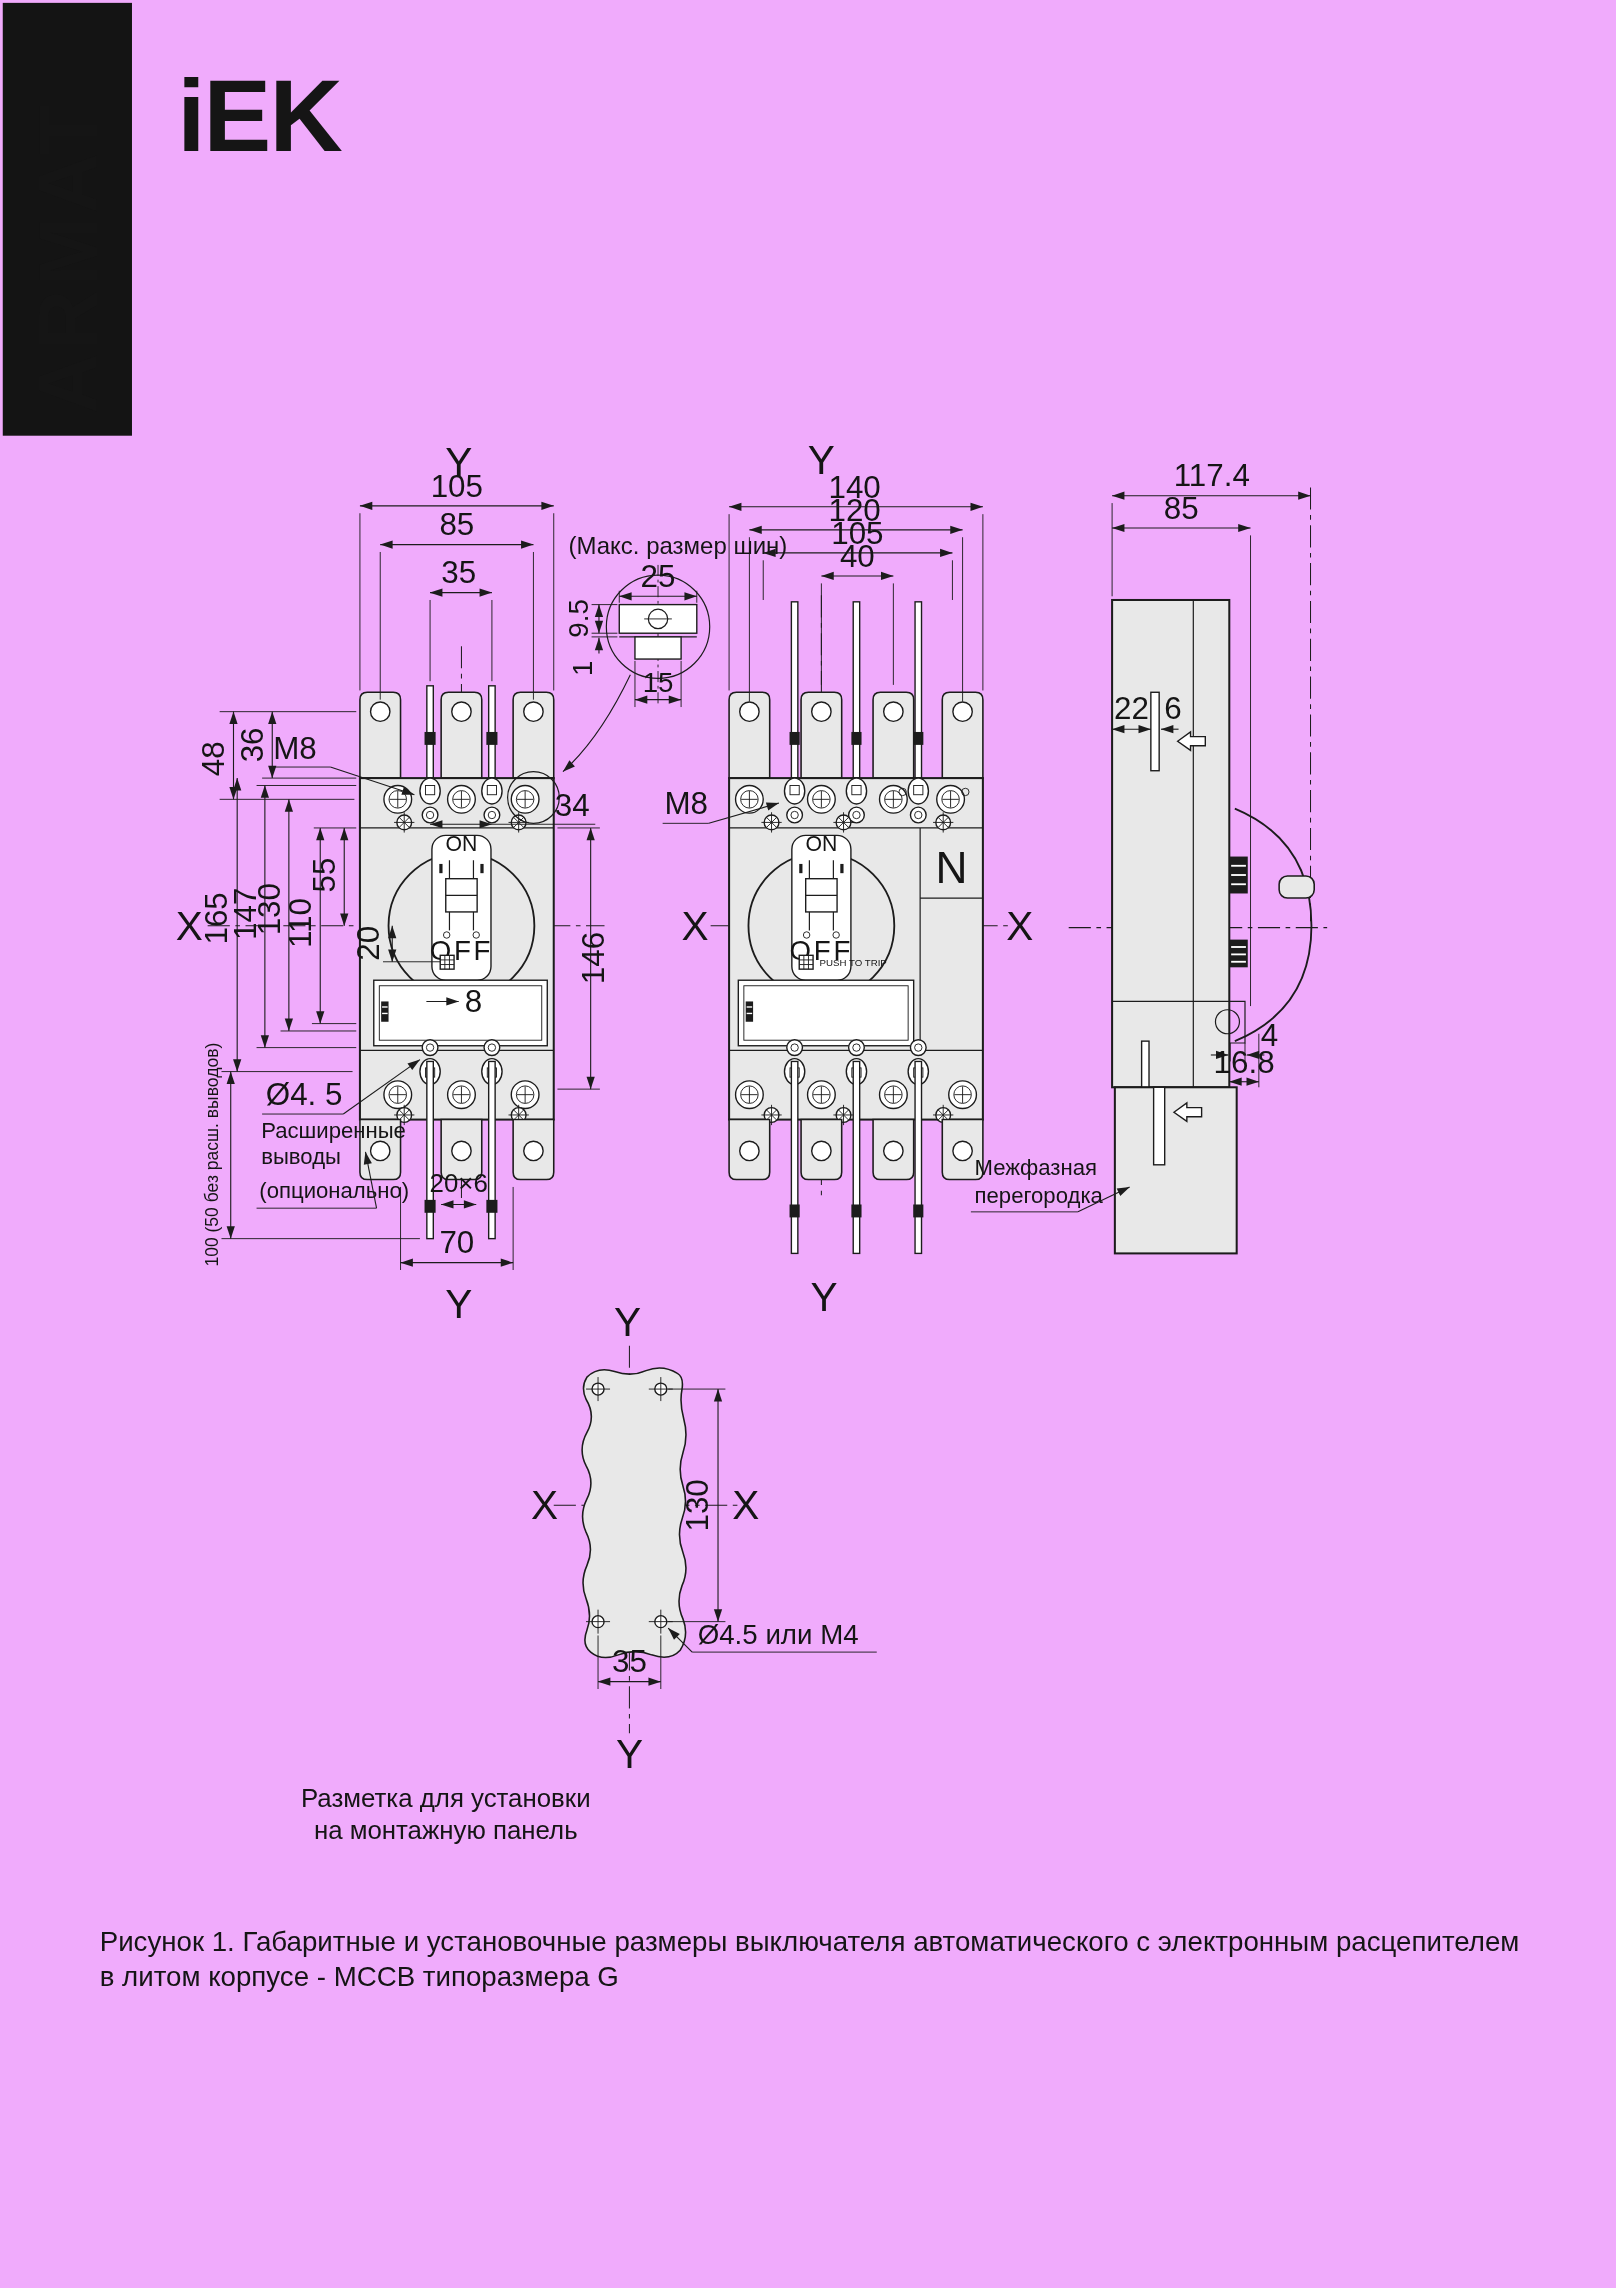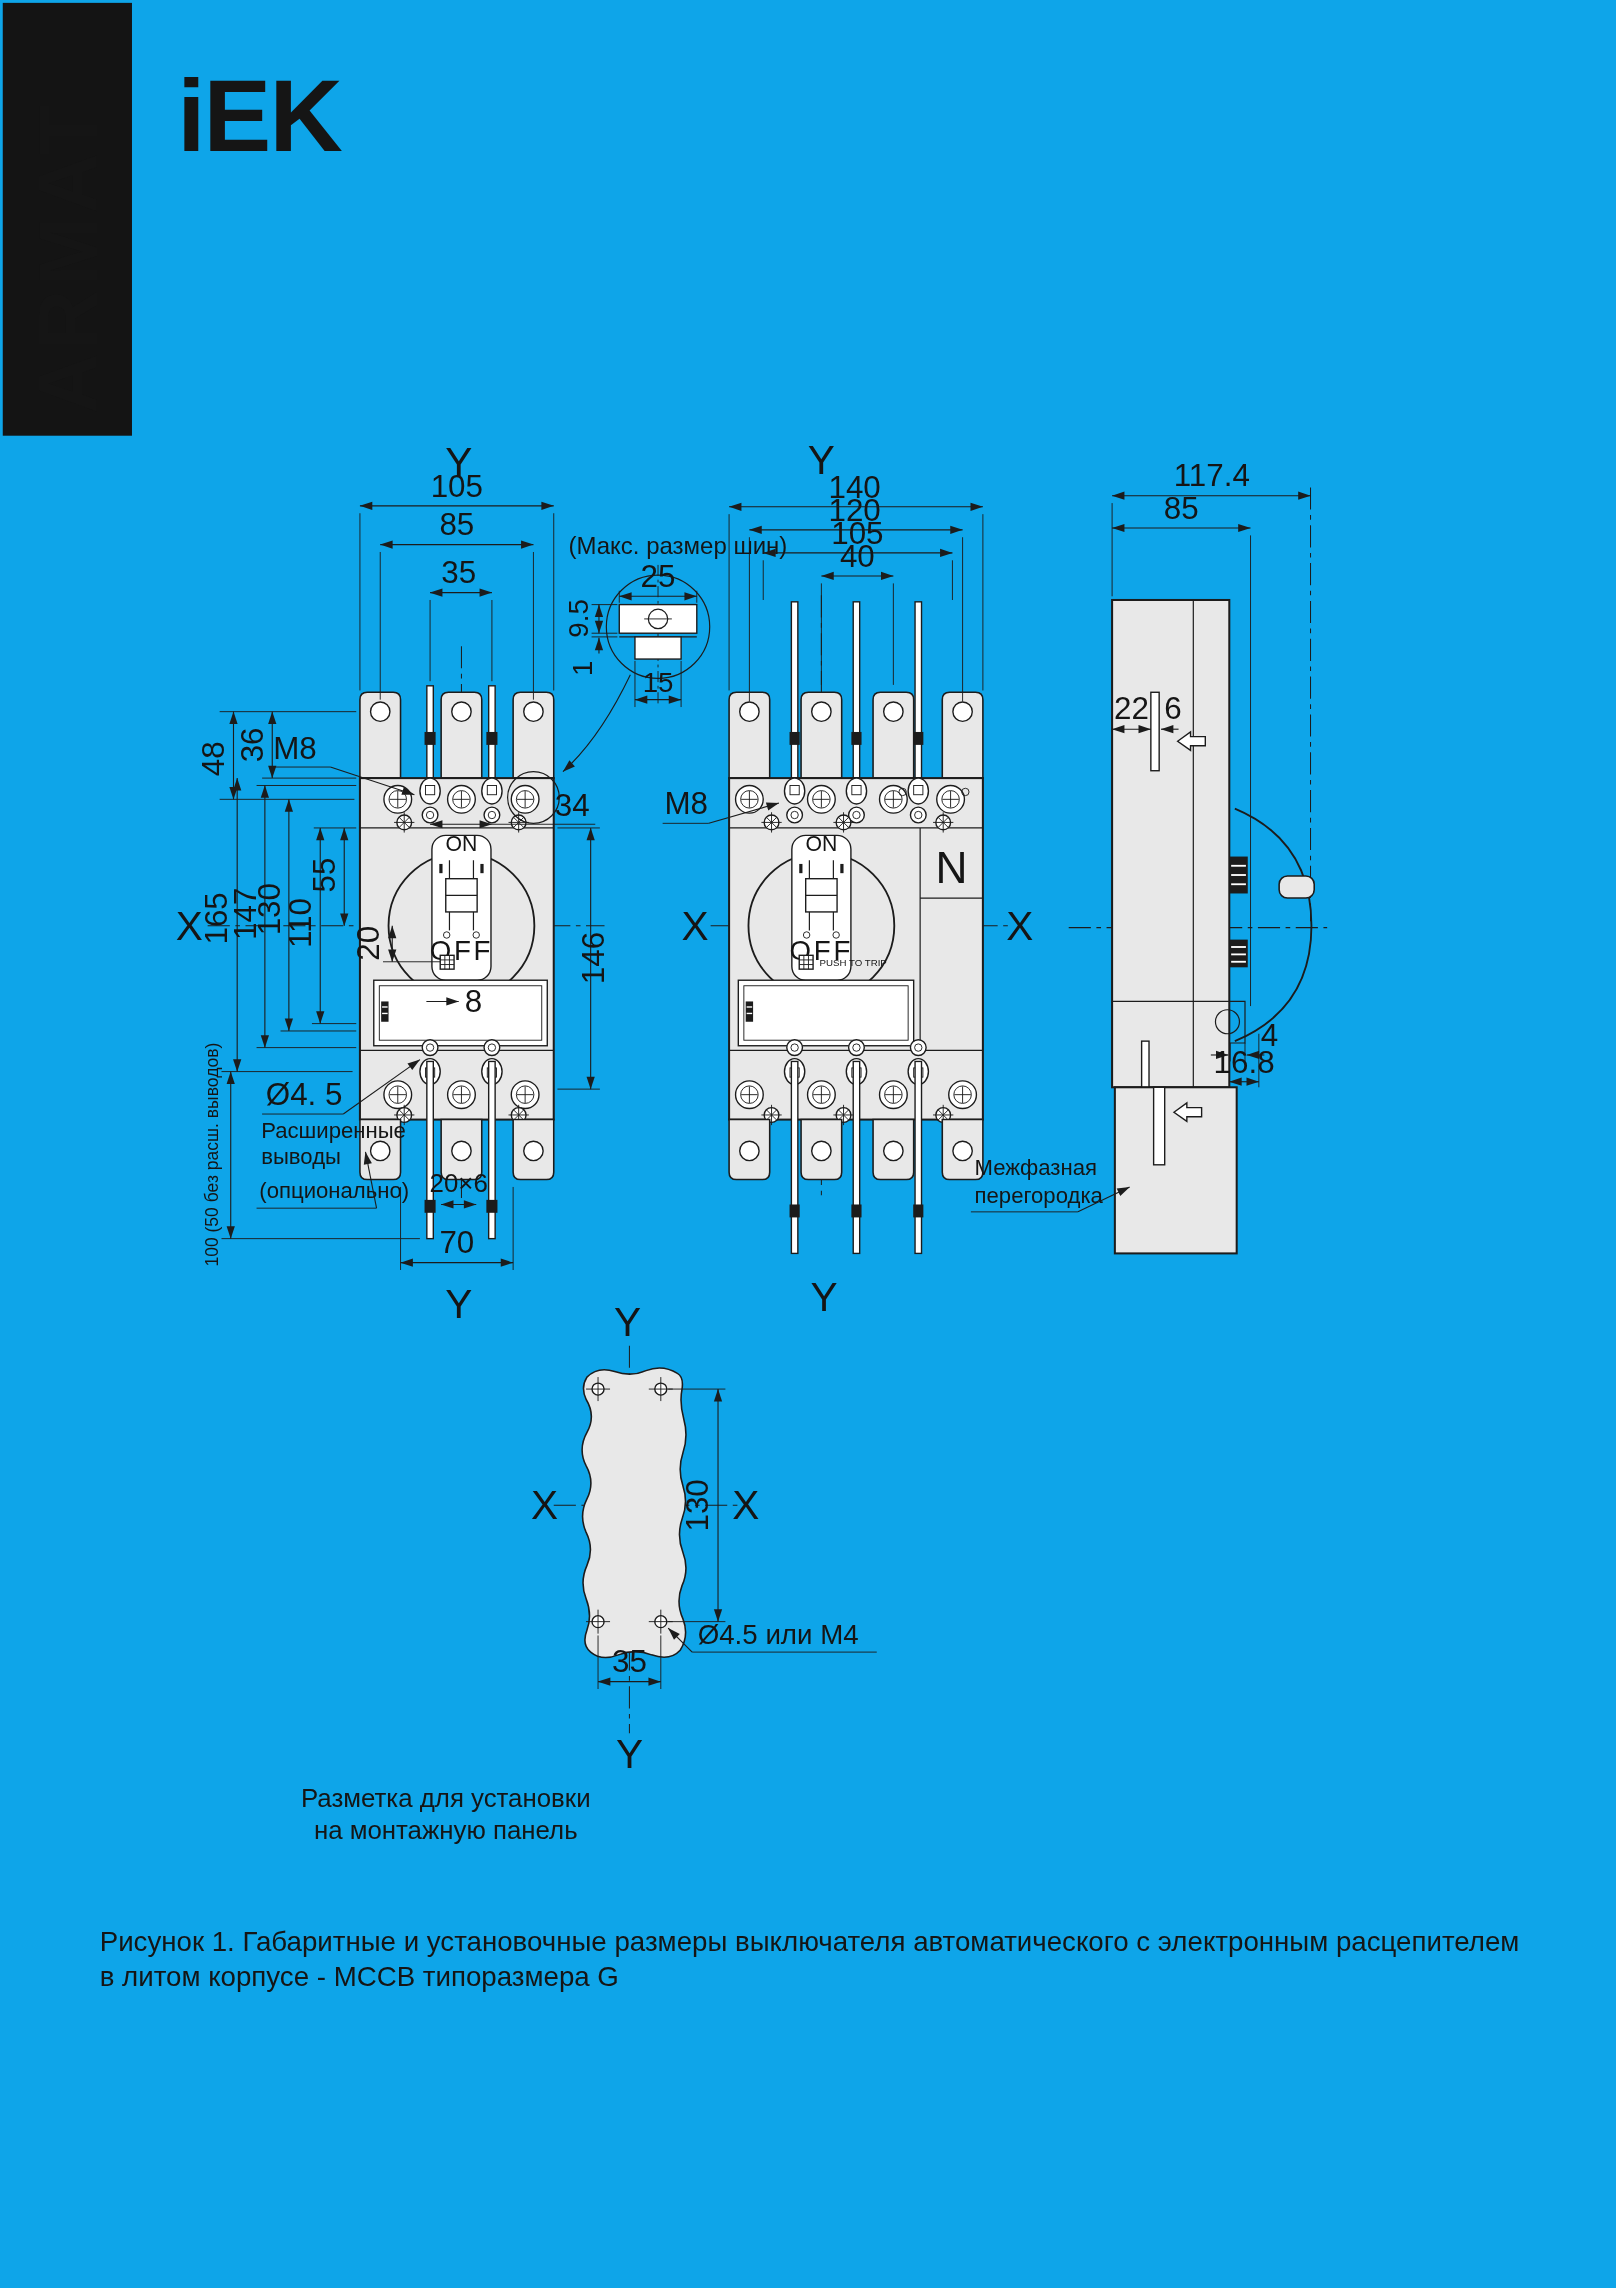--- a/index.html
+++ b/index.html
@@ -1,16 +1,16 @@
 <!DOCTYPE html>
 <html style="font-size:14.8px"><head>
 <meta charset="utf-8">
 <style>
   html,body{margin:0;padding:0;background:#fff;}
-  .page{position:relative;width:1616px;height:2289px;background:#0ea5e9;overflow:hidden;}
+  .page{position:relative;width:1616px;height:2289px;background:#f0abfc;overflow:hidden;}
   svg{position:absolute;left:0;top:0;}
   svg text{font-family:"Liberation Sans",sans-serif;fill:#151515;}
   .tA{font-size:44px;text-anchor:middle}
   .tD{font-size:34px}
   .tDm{font-size:34px;text-anchor:middle}
   .tS{font-size:24px}
   .tT{font-size:26px}
   .tC{font-size:30px}
   .t28{font-size:28px;text-anchor:middle}
   .t30{font-size:30px;text-anchor:middle}

